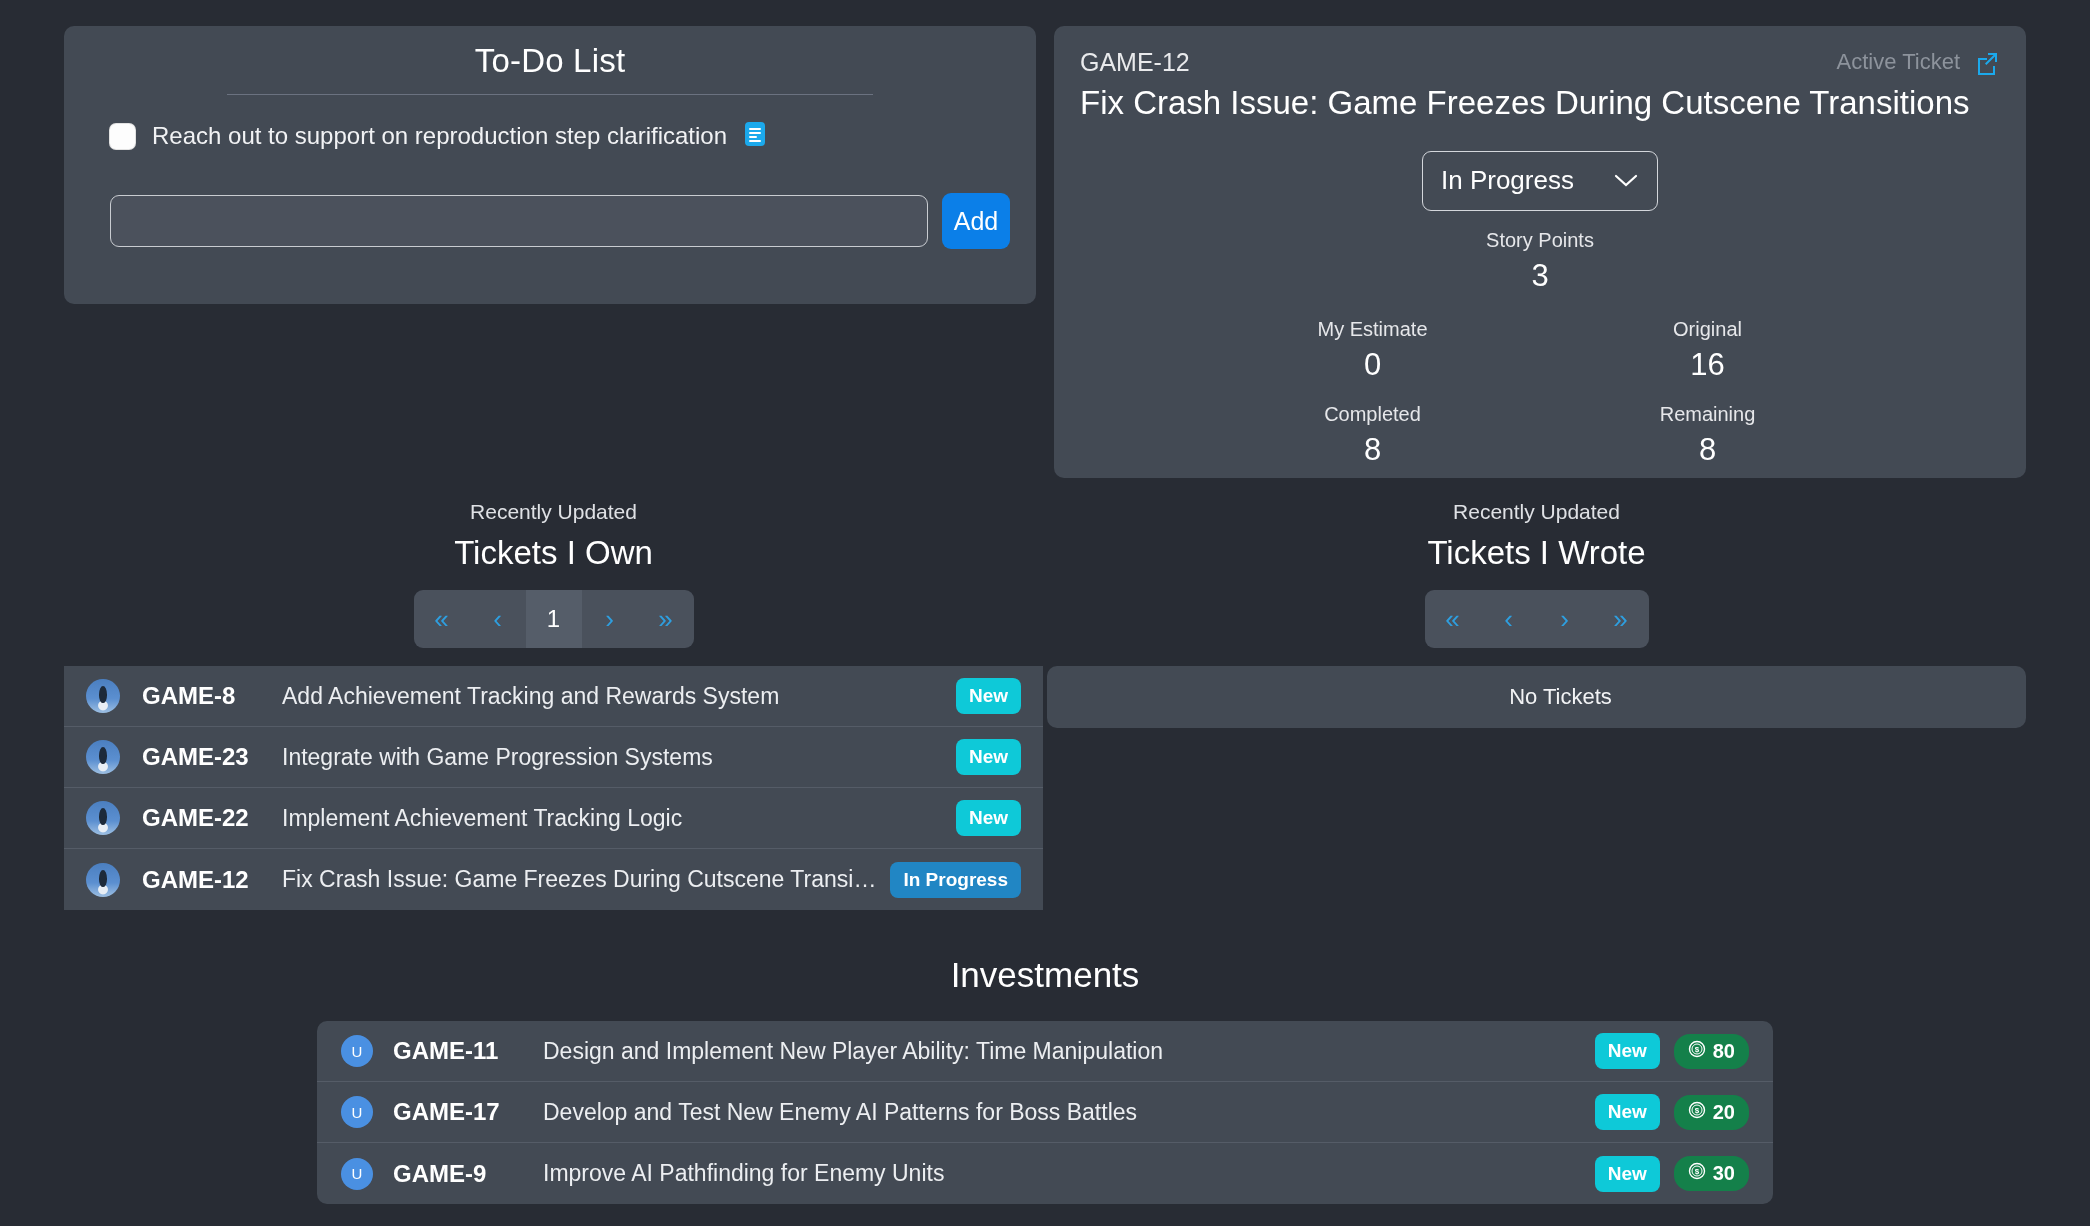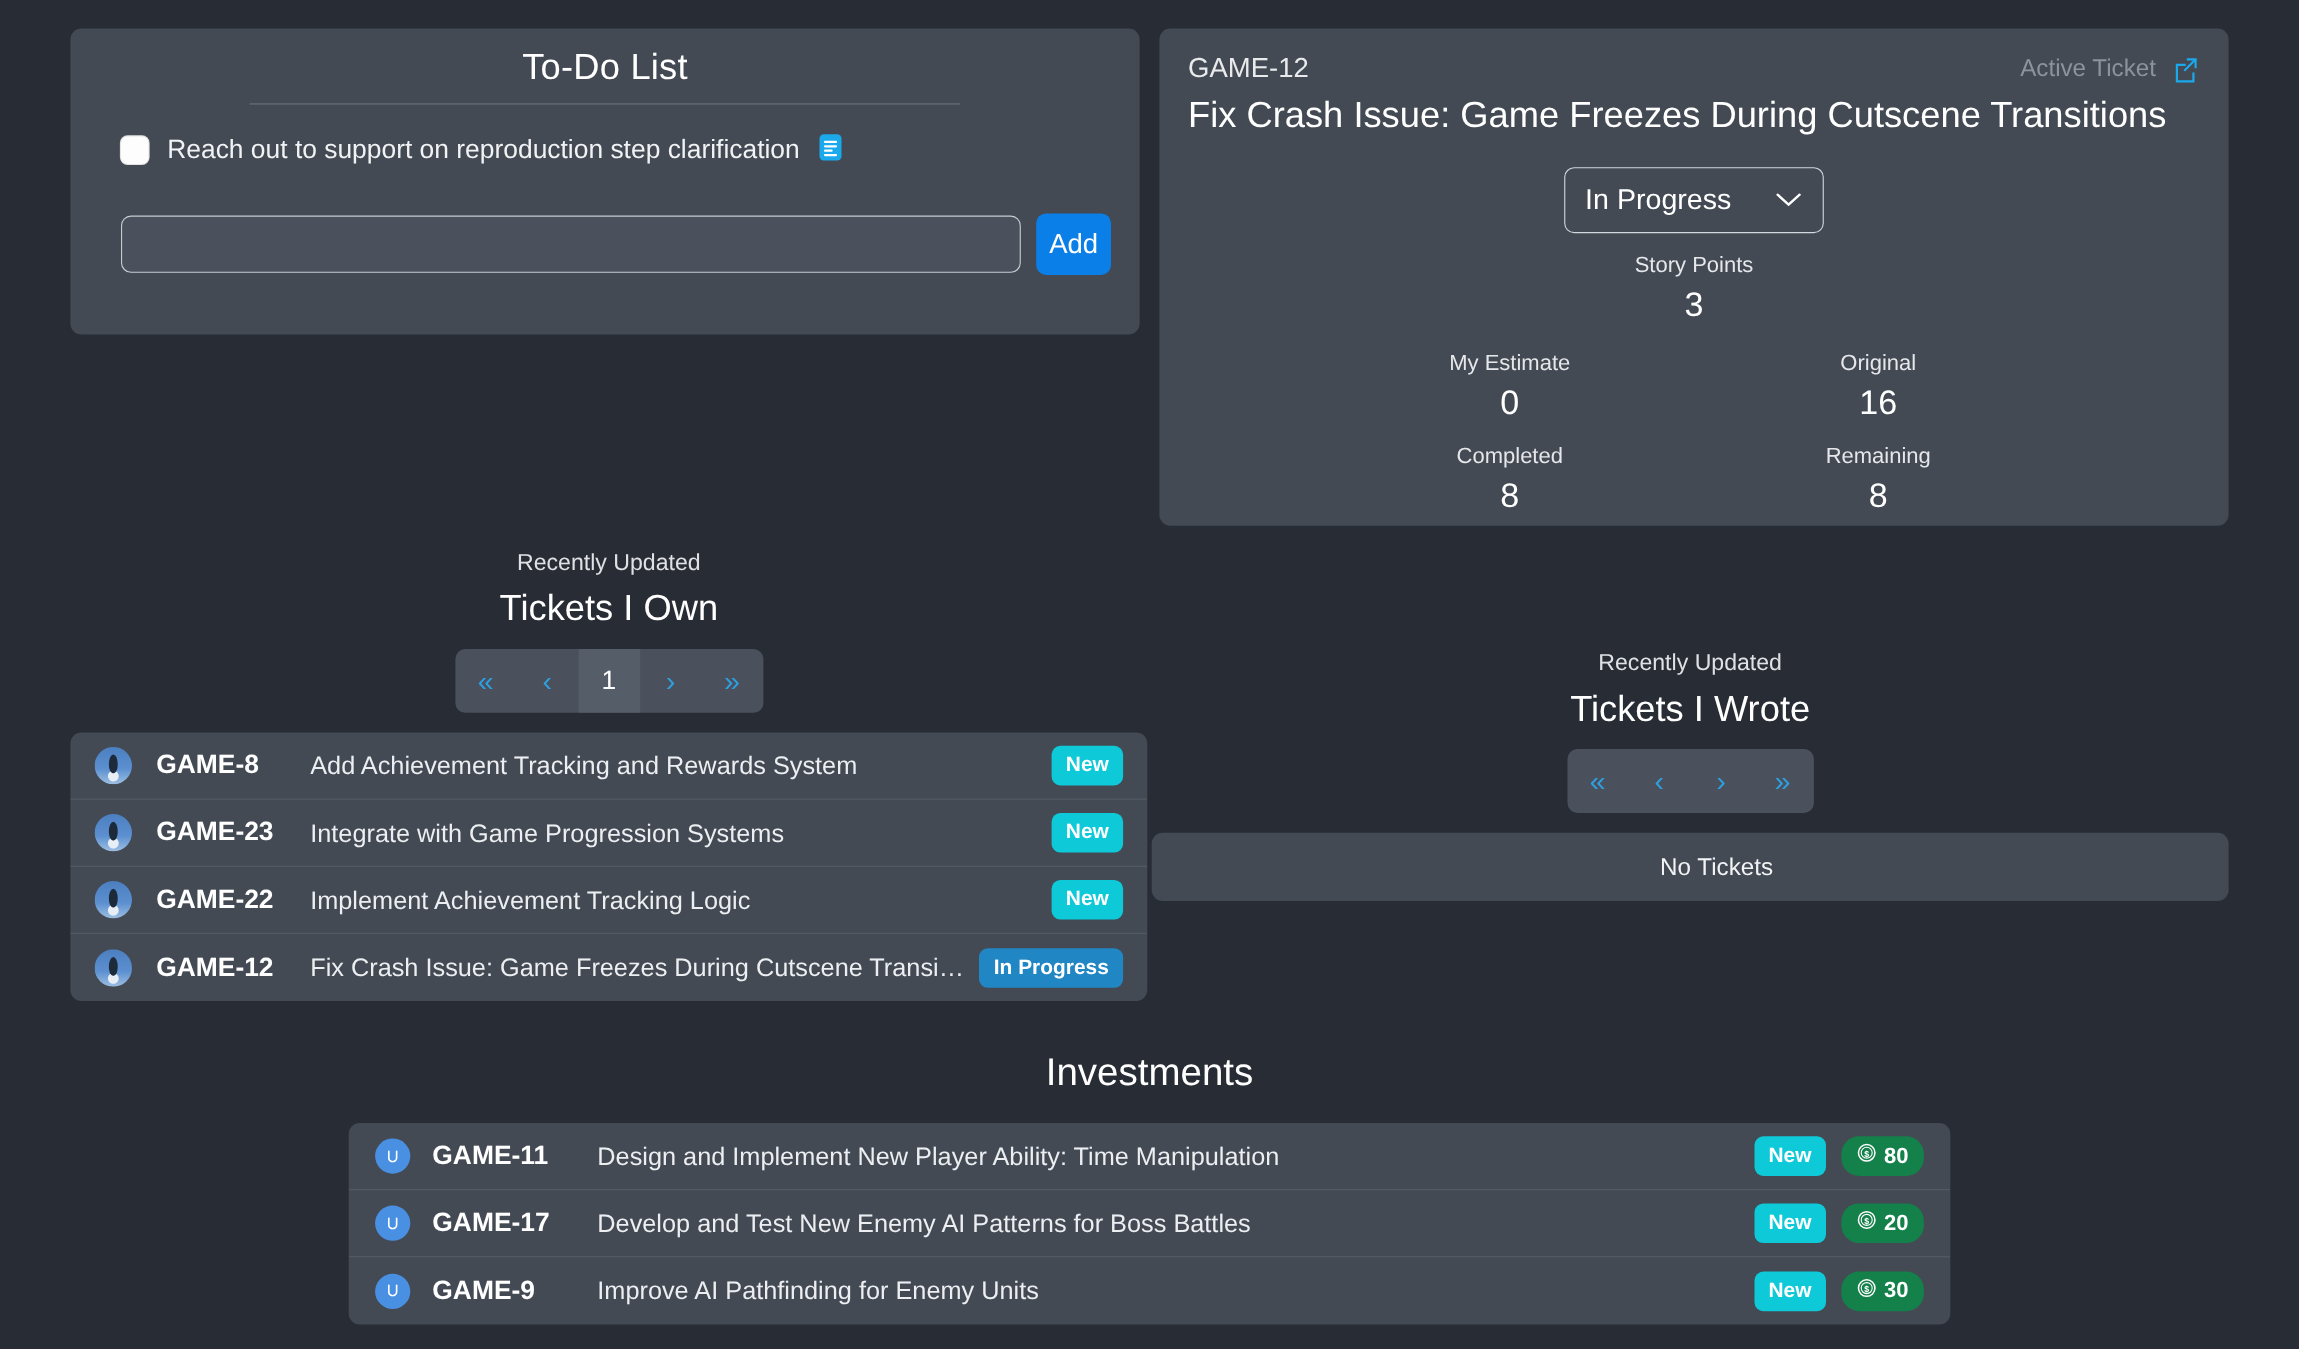--- a/index.html
+++ b/index.html
@@ -165,21 +165,20 @@
   .stat-cell { text-align: center; }
 
   
   .lists-row {
     position: absolute;
     left: 0; top: 500px;
     width: 2090px;
     display: flex;
     gap: 4px;
     padding: 0 64px;
-    align-items: center;
   }
   .sec-sub {
     text-align: center;
     font-size: 21px;
     color: #dfe1e5;
   }
   .sec-title {
     text-align: center;
     font-size: 33px;
     color: #fff;
@@ -199,21 +198,21 @@
     font-size: 26px;
     color: #2e9fe0;
     cursor: pointer;
     user-select: none;
   }
   .pg-cell.num { color: #ffffff; background: #555d69; font-size: 24px; }
 
   .list-panel {
     margin-top: 18px;
     background: #434a54;
-    border-radius: 10px;
+    border-radius: 0;
     overflow: hidden;
   }
   .trow {
     display: flex;
     align-items: center;
     gap: 0;
     height: 61px;
     padding: 0 22px 0 22px;
     border-bottom: 1px solid #555c67;
   }

